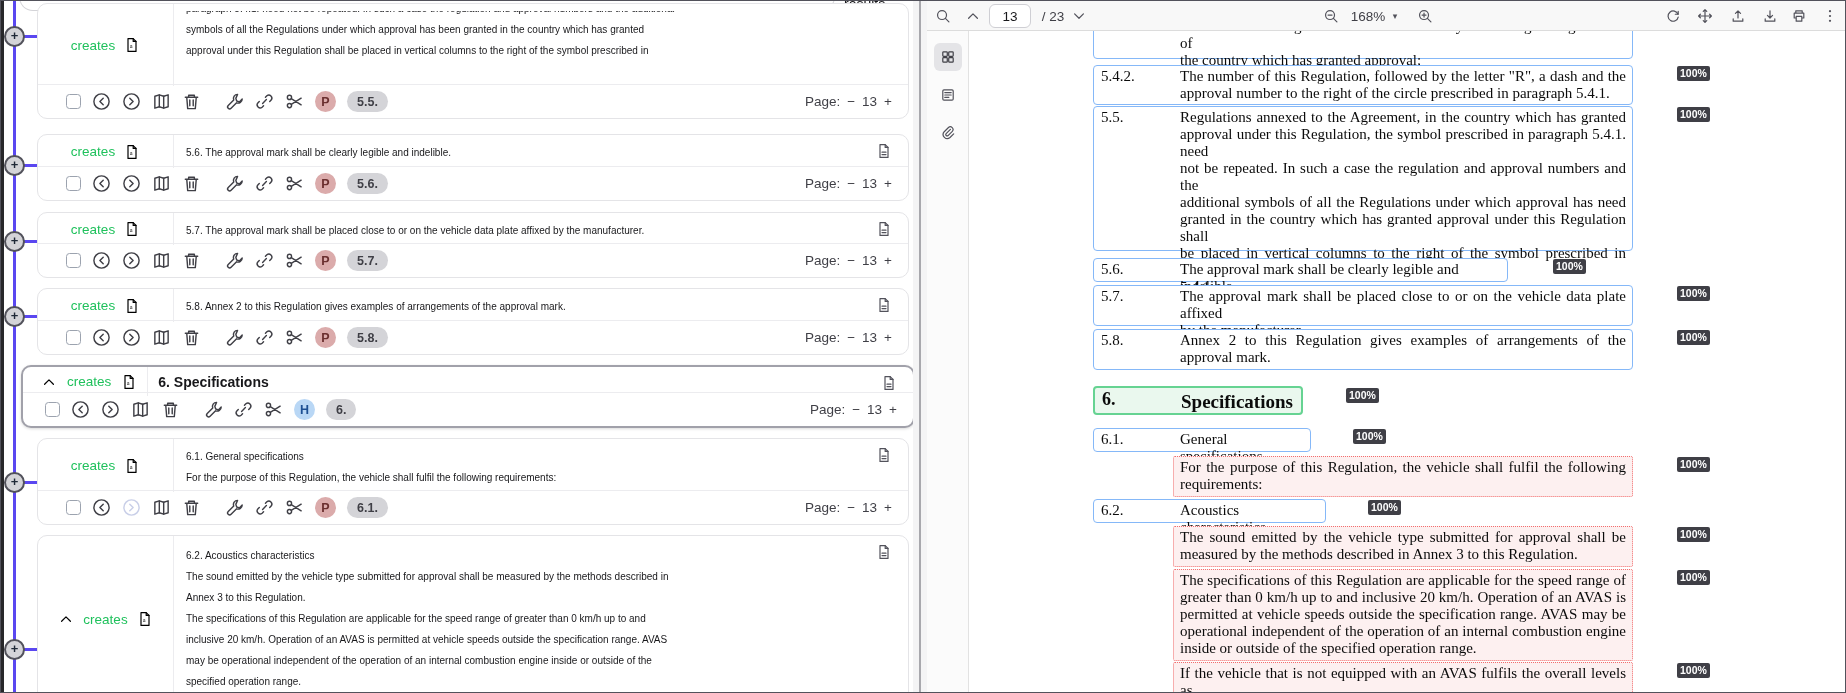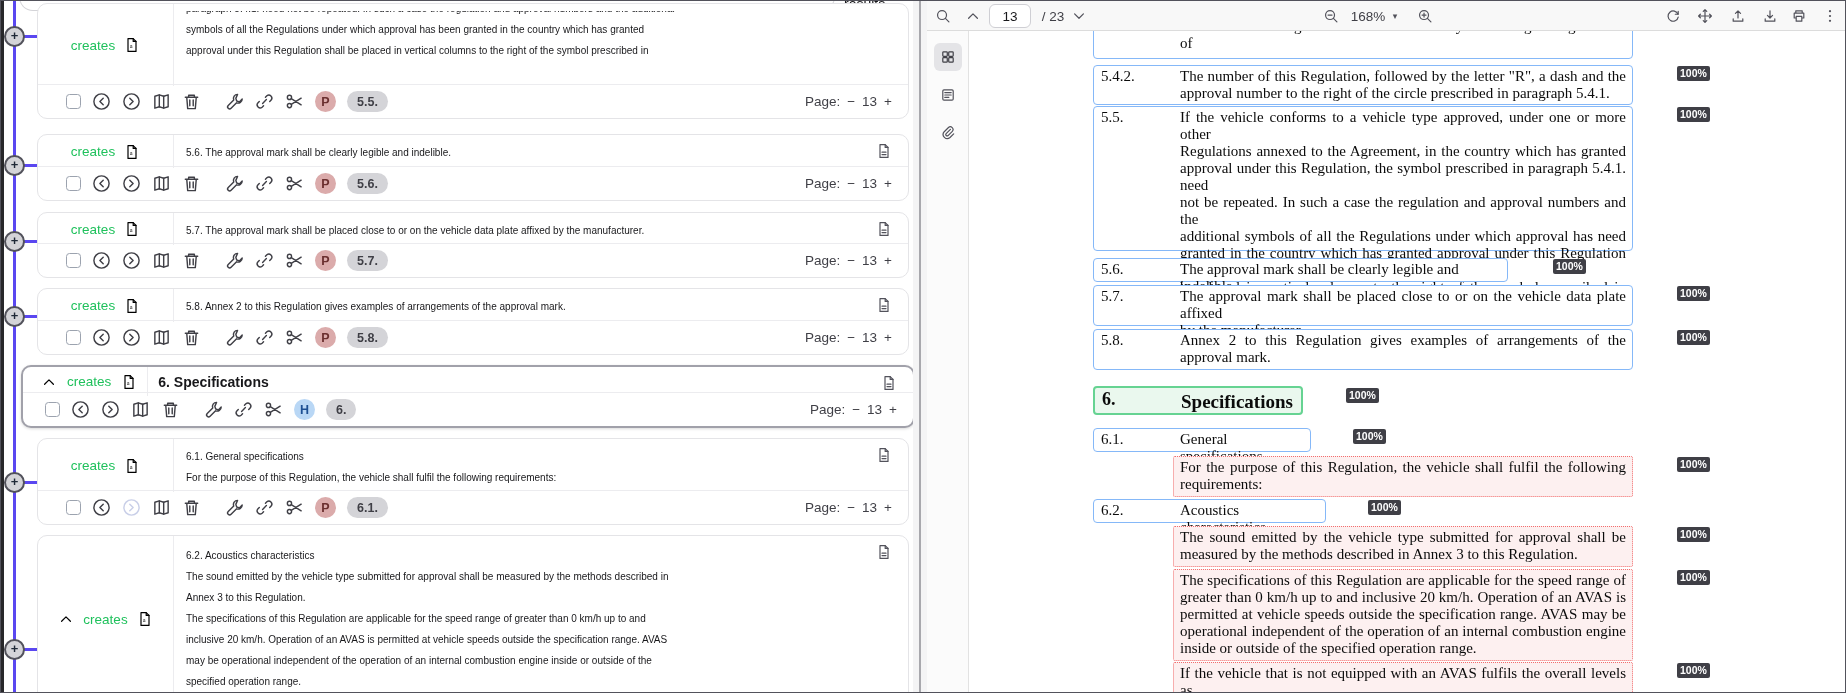--- a/index.html
+++ b/index.html
@@ -601,36 +601,36 @@
             <use href="#i-clip"></use>
           </svg>
         </span>
     </div>
 
     <div id="page">
 
       <div class="pbox" style="top:-16px;height:44px">
         <div class="ptxt">
           <div class="pl j">a circle surrounding the letter "E" followed by the distinguishing number of</div>
+          <div class="pl">the country which has granted approval;</div>
         </div>
       </div>
 
       <div class="pbox" style="top:34px;height:40px">
         <span class="pnum">5.4.2.</span>
         <div class="ptxt">
           <div class="pl j">The number of this Regulation, followed by the letter "R", a dash and the</div>
           <div class="pl">approval number to the right of the circle prescribed in paragraph 5.4.1.</div>
         </div>
       </div>
       <span class="cbadge" style="left:708px;top:35px">100%</span>
 
       <div class="pbox" style="top:75px;height:145px">
         <span class="pnum">5.5.</span>
         <div class="ptxt">
-          <div class="pl j">If the vehicle conforms to a vehicle type approved, under one or more other</div>
           <div class="pl j">Regulations annexed to the Agreement, in the country which has granted</div>
           <div class="pl j">approval under this Regulation, the symbol prescribed in paragraph 5.4.1. need</div>
           <div class="pl j">not be repeated. In such a case the regulation and approval numbers and the</div>
           <div class="pl j">additional symbols of all the Regulations under which approval has need</div>
           <div class="pl j">granted in the country which has granted approval under this Regulation shall</div>
           <div class="pl j">be placed in vertical columns to the right of the symbol prescribed in paragraph</div>
           <div class="pl">5.4.1.</div>
         </div>
       </div>
       <span class="cbadge" style="left:708px;top:76px">100%</span>

